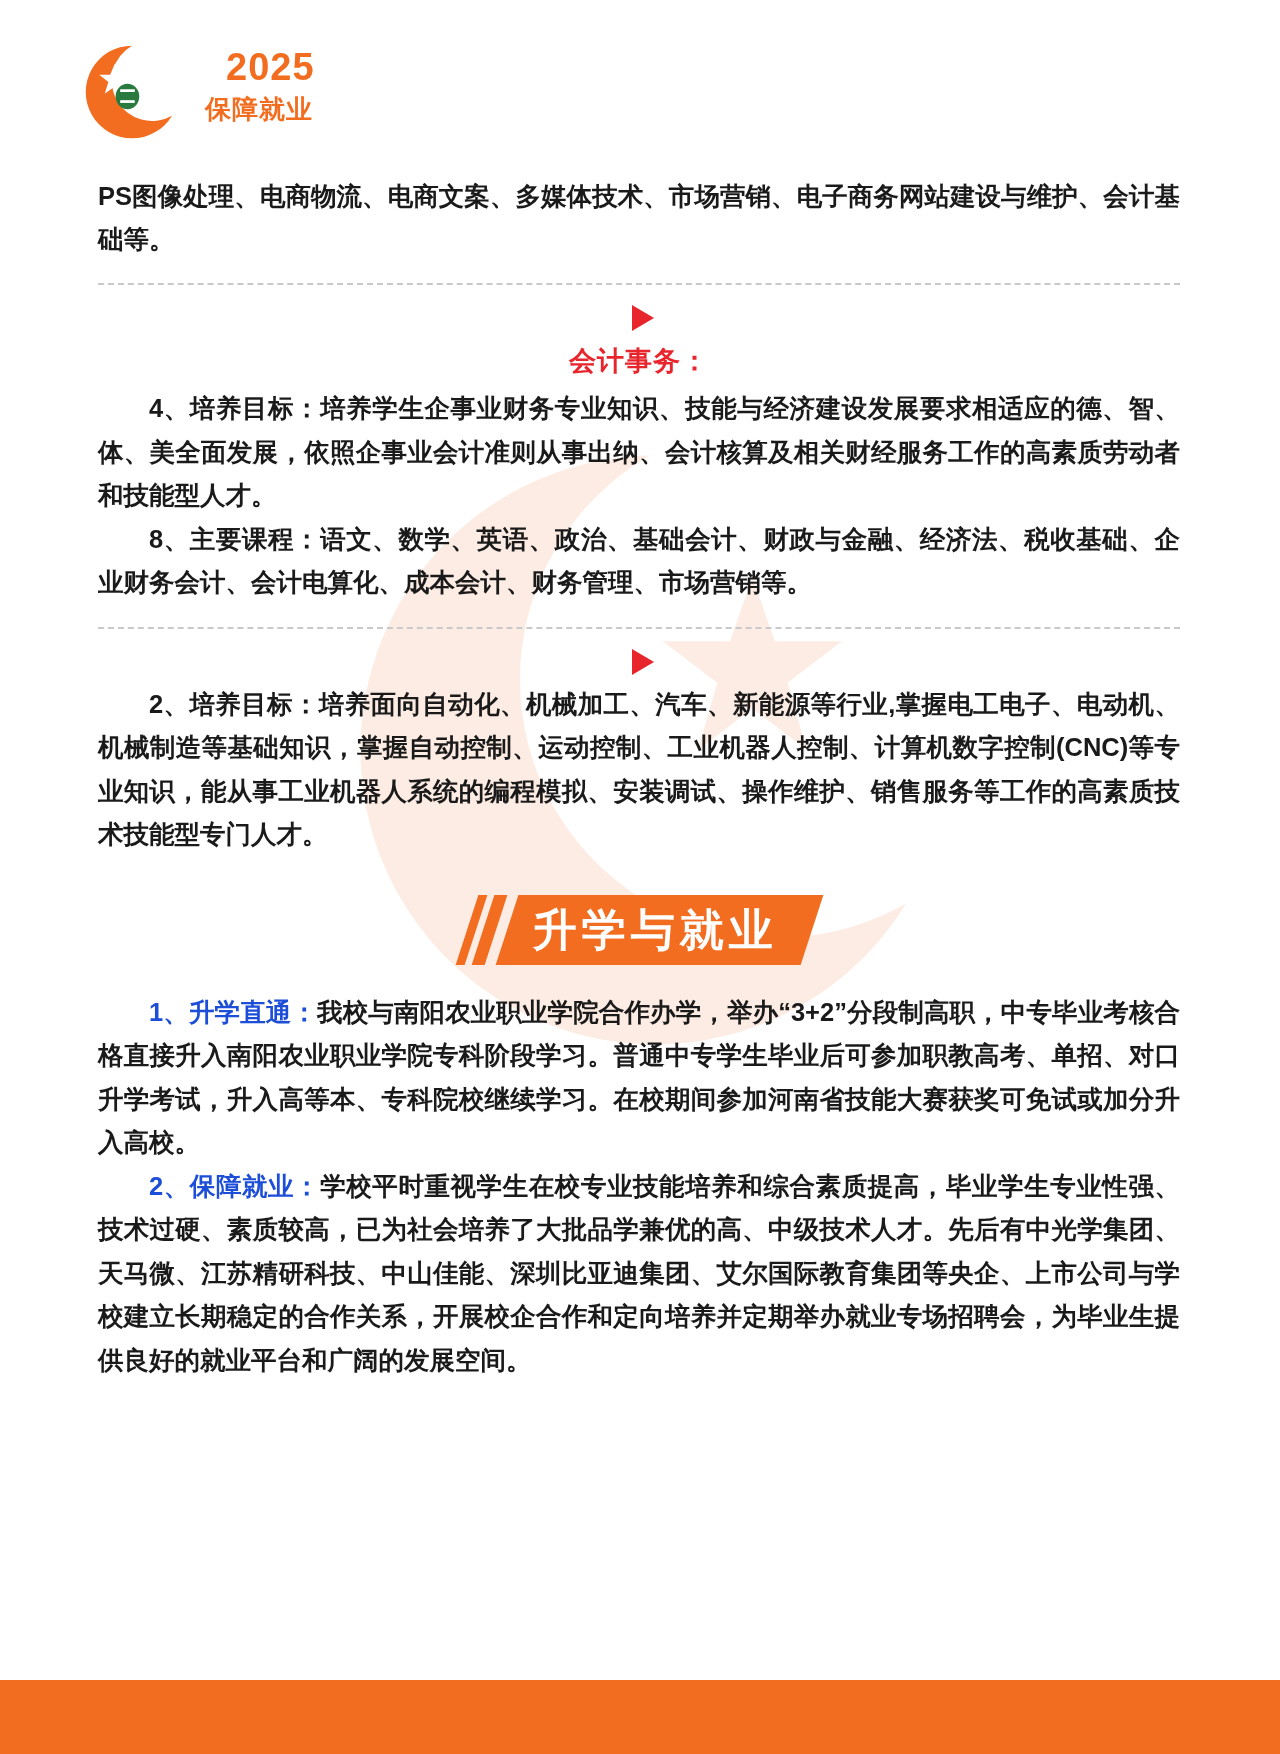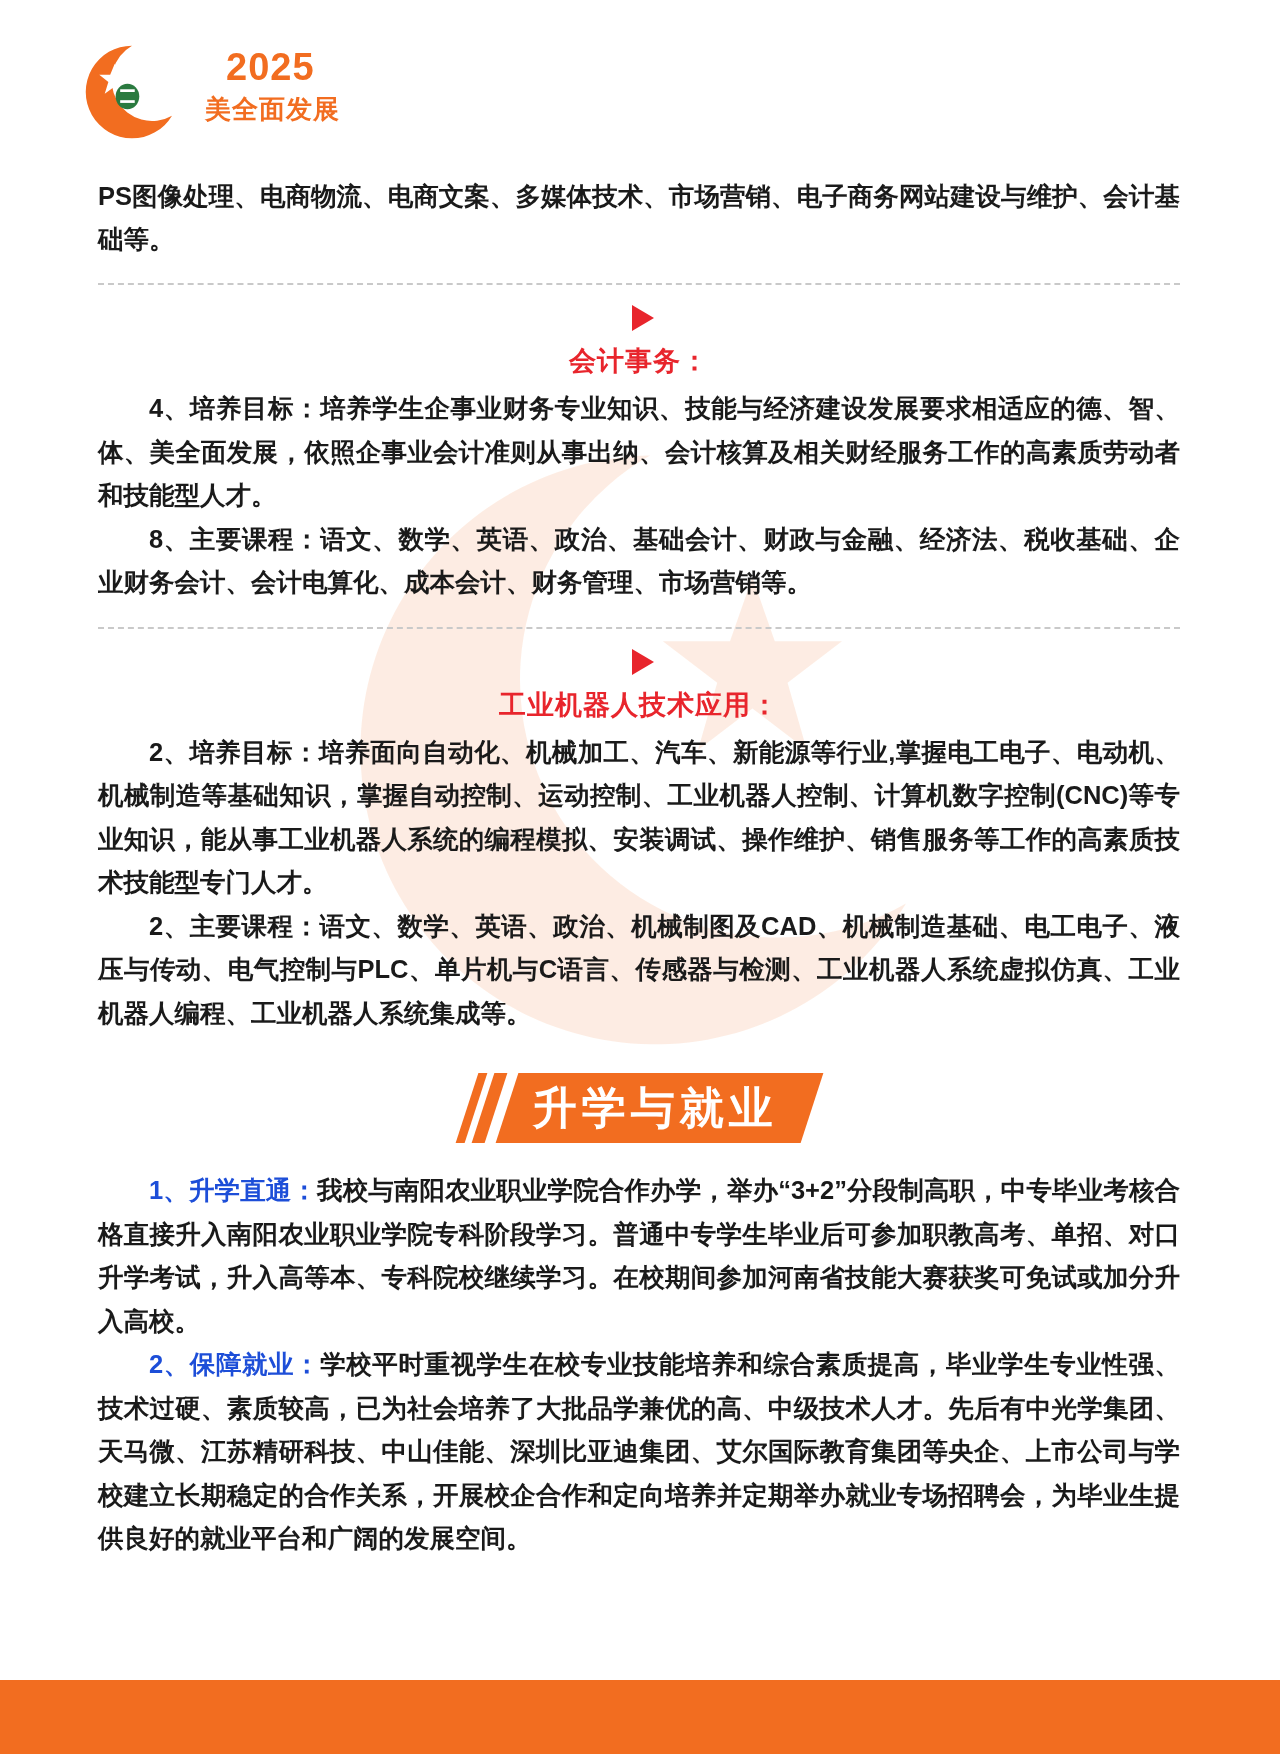--- a/index.html
+++ b/index.html
@@ -193,21 +193,21 @@
       <polygon points="36,24 40,36 53,36 42,44 46,57 36,49 25,57 29,44 19,36 31,36" fill="#ffffff"></polygon>
       <polygon points="72,28 75,37 84,37 77,43 79,52 72,46 64,52 67,43 60,37 69,37" fill="#ffffff"></polygon>
       <polygon points="78,62 80,69 88,69 82,73 84,81 78,76 71,81 73,73 67,69 75,69" fill="#ffffff"></polygon>
       <ellipse cx="50" cy="60" rx="13" ry="14" fill="#2a7a3f"></ellipse>
       <rect x="42" y="52" width="16" height="3" fill="#ffffff"></rect>
       <rect x="42" y="64" width="16" height="3" fill="#ffffff"></rect>
     </svg>
   </div>
   <div class="header-text">
     <div class="header-year">2025</div>
-    <div class="header-sub">美全面发展</div>
+    <div class="header-sub">保障就业</div>
   </div>
 </div>
 
 <div class="content">
 
   <div class="para">PS图像处理、电商物流、电商文案、多媒体技术、市场营销、电子商务网站建设与维护、会计基础等。</div>
 
   <div class="divider"></div>
 
   <div>
@@ -217,24 +217,22 @@
     </div>
     <div class="subpara">4、培养目标：培养学生企事业财务专业知识、技能与经济建设发展要求相适应的德、智、体、美全面发展，依照企事业会计准则从事出纳、会计核算及相关财经服务工作的高素质劳动者和技能型人才。</div>
     <div class="subpara">8、主要课程：语文、数学、英语、政治、基础会计、财政与金融、经济法、税收基础、企业财务会计、会计电算化、成本会计、财务管理、市场营销等。</div>
   </div>
 
   <div class="divider"></div>
 
   <div>
     <div class="section-title">
       <span class="arrow-icon"></span>
-      <span class="section-title-text">工业机器人技术应用：</span>
     </div>
     <div class="subpara">2、培养目标：培养面向自动化、机械加工、汽车、新能源等行业,掌握电工电子、电动机、机械制造等基础知识，掌握自动控制、运动控制、工业机器人控制、计算机数字控制(CNC)等专业知识，能从事工业机器人系统的编程模拟、安装调试、操作维护、销售服务等工作的高素质技术技能型专门人才。</div>
-    <div class="subpara">2、主要课程：语文、数学、英语、政治、机械制图及CAD、机械制造基础、电工电子、液压与传动、电气控制与PLC、单片机与C语言、传感器与检测、工业机器人系统虚拟仿真、工业机器人编程、工业机器人系统集成等。</div>
   </div>
 
   <div class="banner">
     <div class="banner-shape">
       <span class="slash small"></span>
       <span class="slash"></span>
       <span class="banner-box">
         <span class="banner-text">升学与就业</span>
       </span>
     </div>

